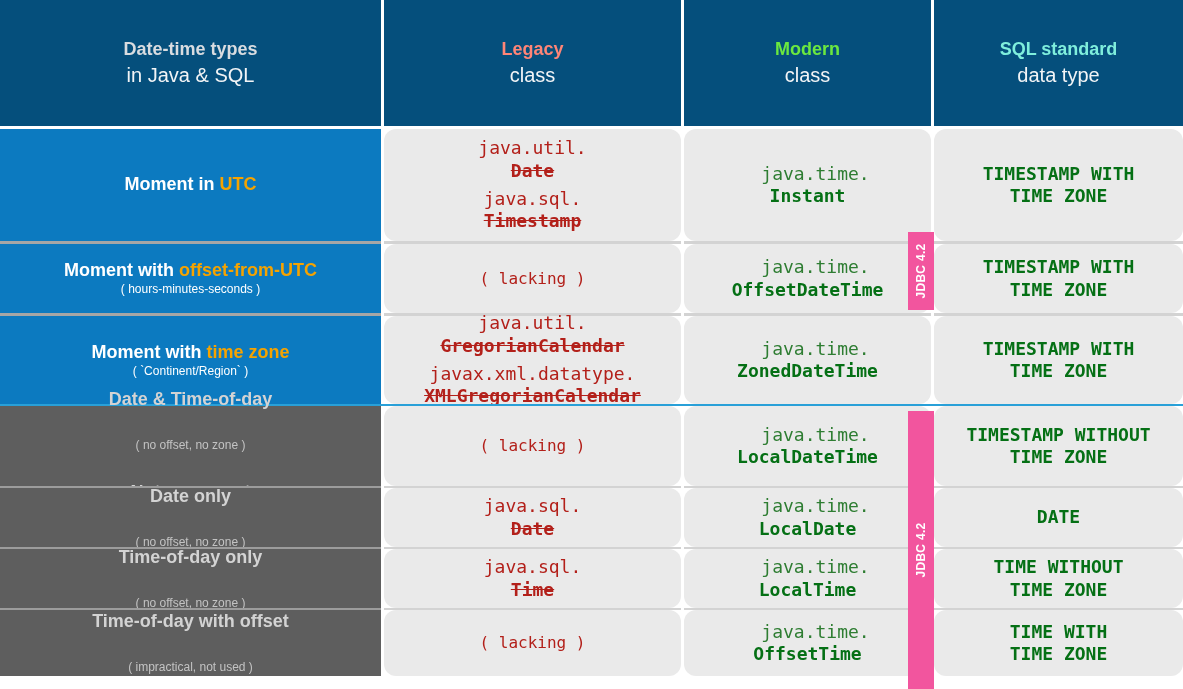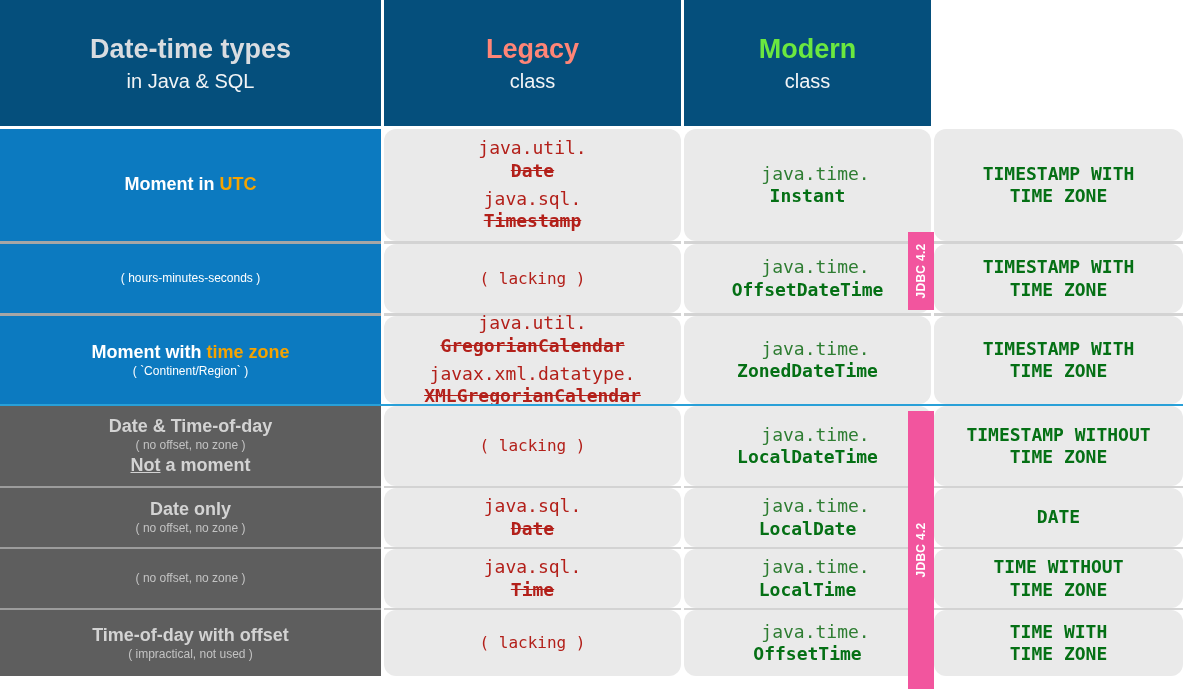--- a/index.html
+++ b/index.html
@@ -27,38 +27,38 @@
   
   .hdr {
     background: #054F7C;
     display: flex;
     flex-direction: column;
     align-items: center;
     justify-content: center;
     text-align: center;
     line-height: 1.3;
   }
-  .hdr .l1 { font-size: 27px; font-weight: bold; color: #D9DCE0; }
+  .hdr .l1 { font-size: 18px; font-weight: bold; color: #D9DCE0; }
   .hdr .l2 { font-size: 20px; font-weight: normal; color: #F2F4F6; }
   .hdr .l1.legacy  { color: #FF8577; }
   .hdr .l1.modern  { color: #6BE83F; }
   .hdr .l1.sqlstd  { color: #7FEEDC; }
 
   
   .lbl {
     display: flex;
     flex-direction: column;
     align-items: center;
     justify-content: center;
     text-align: left;
     line-height: 1.28;
     padding: 0 8px;
   }
   .lbl.blue { background: #0C7AC0; }
-  .lbl.gray { background: #5E5E5E; }
+  .lbl.gray { background: #5E5E5E; gap: 27px; }
   .lbl .main { font-size: 18px; font-weight: bold; }
   .lbl .sub  { font-size: 12px; font-weight: normal; }
   .lbl.blue .main { color: #FFFFFF; }
   .lbl.blue .sub  { color: #FFFFFF; }
   .lbl.gray .main { color: #D3D3D3; }
   .lbl.gray .sub  { color: #C3C3C3; }
   .hl { color: #F5A300; }
   .emph { font-weight: bold; text-decoration: underline; }
 
   
@@ -136,20 +136,24 @@
   <div class="hdr">
     <div class="l1 legacy">Legacy</div>
     <div class="l2">class</div>
   </div>
   <div class="divv"></div>
   <div class="hdr">
     <div class="l1 modern">Modern</div>
     <div class="l2">class</div>
   </div>
   <div class="divv"></div>
+  <div class="hdr">
+    <div class="l1 sqlstd">SQL standard</div>
+    <div class="l2">data type</div>
+  </div>
 
   <div class="divh hdr-line" style="grid-column: 1 / 8;"></div>
 
   <div class="lbl blue">
     <div class="main"><span>Moment in </span><span class="hl">UTC</span></div>
   </div>
   <div class="divv"></div>
   <div class="code legacy">
     <div class="grp">
       <div class="pkg">java.util.</div>
@@ -175,20 +179,21 @@
 
   <div class="divh in-blue"></div>
   <div class="divv"></div>
   <div class="divh code-line"></div>
   <div class="divv"></div>
   <div class="divh code-line"></div>
   <div class="divv"></div>
   <div class="divh code-line"></div>
 
   <div class="lbl blue">
+    <div class="main"><span>Moment with </span><span class="hl">offset-from-UTC</span></div>
     <div class="sub">( hours-minutes-seconds )</div>
   </div>
   <div class="divv"></div>
   <div class="code legacy">
     <div class="lacking">( lacking )</div>
   </div>
   <div class="divv"></div>
   <div class="code modern">
     <div class="grp">
       <div class="pkg">java.time.</div>
@@ -294,20 +299,21 @@
 
   <div class="divh in-gray"></div>
   <div class="divv"></div>
   <div class="divh code-line"></div>
   <div class="divv"></div>
   <div class="divh code-line"></div>
   <div class="divv"></div>
   <div class="divh code-line"></div>
 
   <div class="lbl gray">
+    <div class="main">Time-of-day only</div>
     <div class="sub">( no offset, no zone )</div>
   </div>
   <div class="divv"></div>
   <div class="code legacy">
     <div class="grp">
       <div class="pkg">java.sql.</div>
       <div class="cls">Time</div>
     </div>
   </div>
   <div class="divv"></div>

